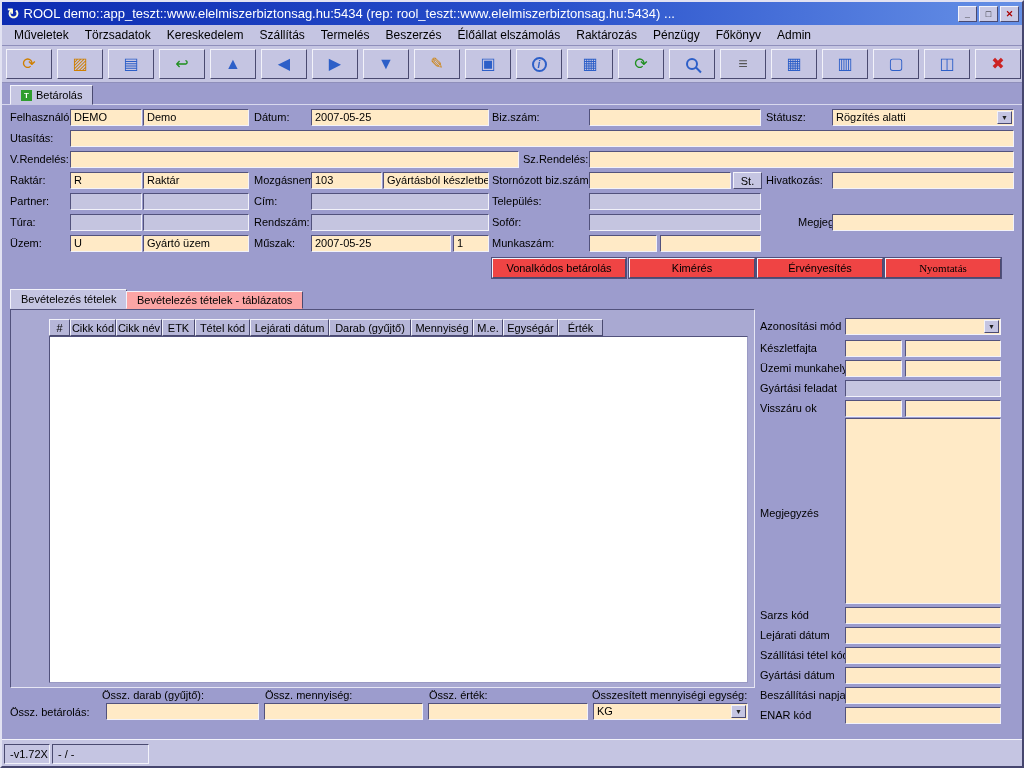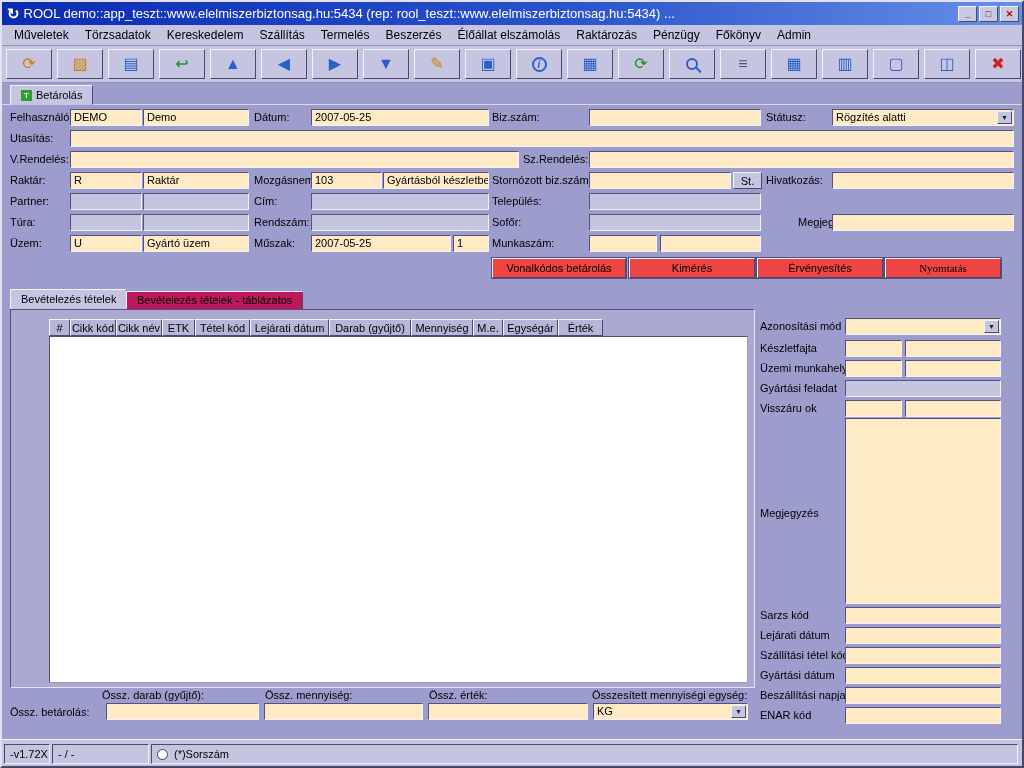--- a/index.html
+++ b/index.html
@@ -19,21 +19,21 @@
   .toolbar{position:absolute;left:0;top:44px;right:0;height:37px;background:#c5c5e2;border-bottom:1px solid #8f8fbb;display:flex;align-items:center;padding-left:4px;gap:5px;}
   .tbtn{width:46px;height:30px;background:#c5c5e2;border:1px solid;border-color:#f2f2fa #4a4a70 #4a4a70 #f2f2fa;display:flex;align-items:center;justify-content:center;padding:0;}
   .tico{font-size:16px;line-height:1;font-family:inherit;}
   .c-blue{color:#2d5fc8;} .c-green{color:#1f8f1f;} .c-orange{color:#cf7f00;} .c-red{color:#cc2222;} .c-grey{color:#555;}
   .ico-info{width:15px;height:15px;border:2px solid #2d5fc8;border-radius:50%;font-size:10px;font-weight:bold;font-style:italic;color:#2d5fc8;display:flex;align-items:center;justify-content:center;}
   .magnifier{position:relative;width:12px;height:12px;border:2px solid #2d5fc8;border-radius:50%;display:inline-block;}
   .magnifier::after{content:"";position:absolute;width:7px;height:2px;background:#2d5fc8;transform:rotate(45deg);right:-6px;bottom:-3px;}
 
   .tabstrip{position:absolute;left:0;top:81px;right:0;height:22px;background:#9c9ccd;border-bottom:1px solid #d9d9ee;}
   .tab{position:absolute;top:2px;height:20px;background:#c5c5e2;border:1px solid;border-color:#f2f2fa #4a4a70 transparent #f2f2fa;display:flex;align-items:center;gap:4px;padding:0 10px;white-space:nowrap;}
-  .tab.inactive{background:#be185d;height:18px;top:4px;}
+  .tab.inactive{background:#fca5a5;height:18px;top:4px;}
   .tab-icon{width:11px;height:11px;background:#2f9e2f;color:#fff;font-size:8px;font-weight:bold;display:flex;align-items:center;justify-content:center;}
 
   .lbl{position:absolute;font-size:11px;white-space:nowrap;}
   .fld{position:absolute;height:17px;background:#ffeac6;border:1px solid;border-color:#52527c #f2f2fa #f2f2fa #52527c;padding:1px 3px 0;font-size:11px;line-height:13px;white-space:nowrap;overflow:hidden;}
   .fld.dis{background:#c5c5e0;}
   .ddb{position:absolute;top:1px;right:1px;bottom:1px;width:15px;background:#c5c5e2;border:1px solid;border-color:#f2f2fa #4a4a70 #4a4a70 #f2f2fa;font-size:7px;display:flex;align-items:center;justify-content:center;padding:0;color:#222;}
   .pbtn{position:absolute;background:#c5c5e2;border:1px solid;border-color:#f2f2fa #4a4a70 #4a4a70 #f2f2fa;font-family:inherit;font-size:11px;display:flex;align-items:center;justify-content:center;padding:0;}
   .abtn{position:absolute;height:20px;background:#ef4444;border:1px solid;border-color:#f2f2fa #4a4a70 #4a4a70 #f2f2fa;box-shadow:0 0 0 1px #50507c;font-family:inherit;font-size:11px;display:flex;align-items:center;justify-content:center;padding:0;}
 
   .tpanel{position:absolute;left:8px;top:307px;width:745px;height:379px;background:#a9a9d2;border:1px solid;border-color:#52527c #e6e6f4 #e6e6f4 #52527c;}
@@ -274,19 +274,15 @@
   <span class="lbl" style="left:758px;top:667px;">Gyártási dátum</span>
   <div class="fld" style="left:843px;top:665px;width:156px;"></div>
   <span class="lbl" style="left:758px;top:687px;">Beszállítási napja</span>
   <div class="fld" style="left:843px;top:685px;width:156px;"></div>
   <span class="lbl" style="left:758px;top:707px;">ENAR kód</span>
   <div class="fld" style="left:843px;top:705px;width:156px;"></div>
 
   <div class="statusbar">
     <div class="sbox" style="left:2px;width:46px;">-v1.72X</div>
     <div class="sbox" style="left:50px;width:97px;">- / -</div>
-    <div class="sbox" style="left:149px;width:867px;">
-      <span class="radio"></span>
-      <span>(*)Sorszám</span>
-    </div>
   </div>
 
 </div>
 
 </body></html>

